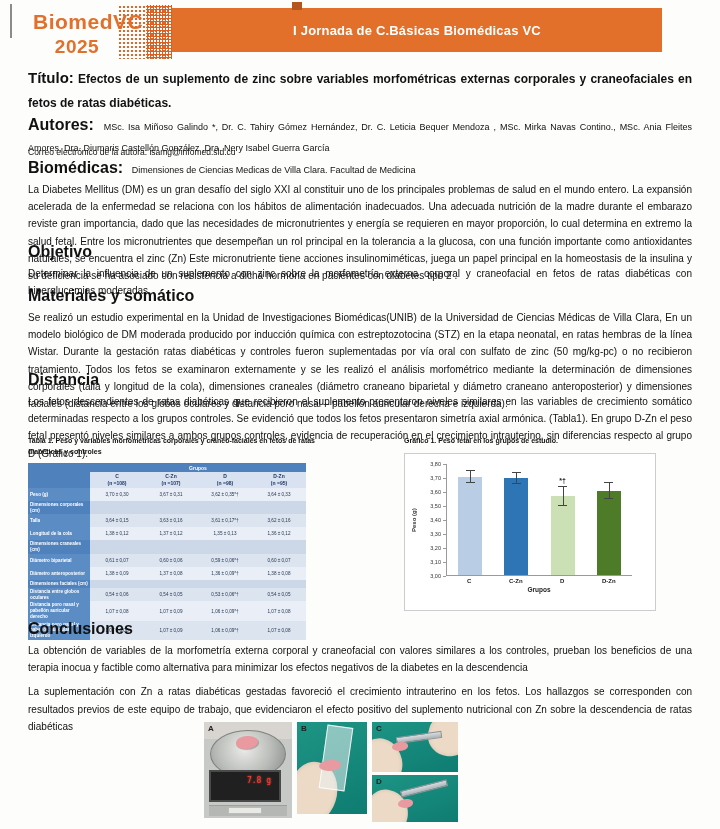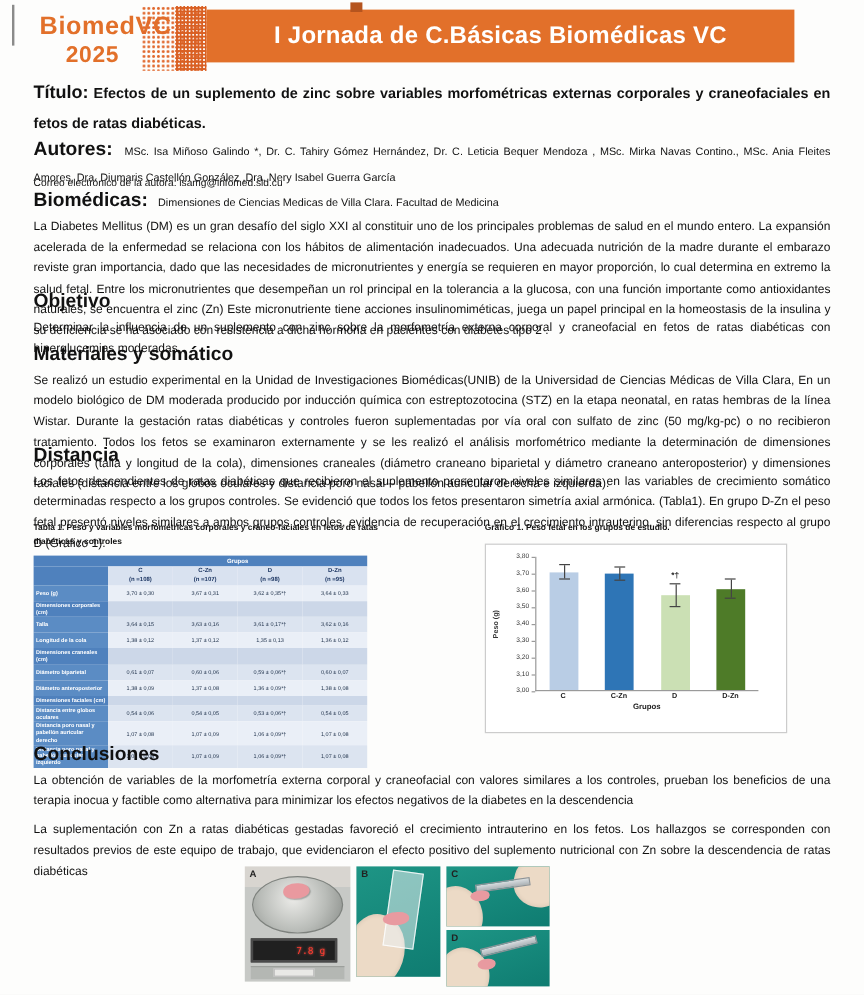--- a/index.html
+++ b/index.html
@@ -13,21 +13,21 @@
   .logo .l1 { font-size:21px; }
   .logo .l2 { font-size:19px; margin-top:2px; }
   .dots { position:absolute; left:118px; top:5px; width:54px; height:54px;
           background-image: radial-gradient(#e0672c 1px, rgba(0,0,0,0) 1.3px);
           background-size:4px 4px; }
   .dots::after { content:''; position:absolute; right:0; top:0; width:26px; height:100%;
           background-image: radial-gradient(#d95f22 1.2px, rgba(0,0,0,0) 1.4px);
           background-size:3px 3px; }
   .banner { position:absolute; left:172px; top:8px; width:490px; height:44px;
             display:flex; align-items:center; justify-content:center;
-            color:#fff; font-weight:bold; font-size:20px; letter-spacing:.2px; }
+            color:#fff; font-weight:bold; font-size:13px; letter-spacing:.2px; }
   .banner-notch { position:absolute; left:292px; top:2px; width:10px; height:8px; }
 
   
   .title-block { top:64px; font-weight:bold; text-align:justify; font-size:12px; line-height:1.85; }
   .title-block .lbl { font-size:15px; }
   .authors-block { top:110px; font-size:9px; line-height:1.9; text-align:justify; }
   .authors-block .lbl { font-size:16px; font-weight:bold; margin-right:6px; }
   .email-line { top:147px; font-size:8.5px; }
   .inst-block { top:159px; font-size:9px; }
   .inst-block .lbl { font-size:16px; font-weight:bold; margin-right:6px; }
@@ -80,21 +80,21 @@
 
   
   .photos { top:722px; left:204px; width:480px; display:flex; gap:5px; align-items:flex-start; position:absolute; }
   .photo { position:relative; overflow:hidden; }
   .plabel { position:absolute; top:2px; left:4px; font-size:8px; font-weight:bold; color:#222; z-index:5; }
   .teal { background:linear-gradient(160deg,#1e9585 0%,#15877a 55%,#0f7c71 100%); }
   .photo-a { width:88px; height:96px; background:linear-gradient(#d8d5d0 0 18%, #c7c9c6 18% 100%); }
   .photo-a .pan { position:absolute; top:8px; left:6px; width:76px; height:48px; border-radius:50%;
                   background:radial-gradient(circle at 45% 38%, #ecece9 0%, #b9bcb8 55%, #868a86 100%); border:1px solid #7e827e; }
   .photo-a .fetus { position:absolute; top:14px; left:32px; width:22px; height:13px; background:#e9999f; border-radius:55% 45% 60% 40%; box-shadow:1px 1px 1px rgba(0,0,0,.25); }
-  .photo-a .ledpanel { position:absolute; bottom:16px; left:5px; width:72px; height:20px; background:#202020; border:2px solid #4a4a4a; }
+  .photo-a .ledpanel { position:absolute; bottom:16px; left:5px; width:72px; height:32px; background:#202020; border:2px solid #4a4a4a; }
   .photo-a .ledtext { font-family:"DejaVu Sans Mono", monospace; color:#ff3b30; font-size:8px; text-align:right; padding:4px 8px 0 0; text-shadow:0 0 2px #ff5b4d; }
   .photo-a .basestrip { position:absolute; bottom:2px; left:5px; width:78px; height:11px; background:#b4b7b3; border-top:1px solid #9da09c; }
   .photo-a .tag { position:absolute; bottom:4px; left:24px; width:34px; height:7px; background:#e9e9e6; border:1px solid #bbb; }
   .photo-b { width:70px; height:92px; }
   .glove { position:absolute; background:#ecdac6; border-radius:45% 55% 50% 50%; box-shadow:inset 0 0 4px rgba(0,0,0,.12); }
   .acrylic { position:absolute; background:rgba(235,240,242,.55); border:1px solid rgba(255,255,255,.8); }
   .fetus-pink { position:absolute; background:#e89aa0; border-radius:60% 40% 55% 45%; }
   .photo-b .g1 { left:-8px; bottom:-10px; width:48px; height:62px; transform:rotate(18deg); }
   .photo-b .ac { left:26px; top:4px; width:26px; height:64px; transform:rotate(8deg); }
   .photo-b .f  { left:22px; top:38px; width:22px; height:11px; }

